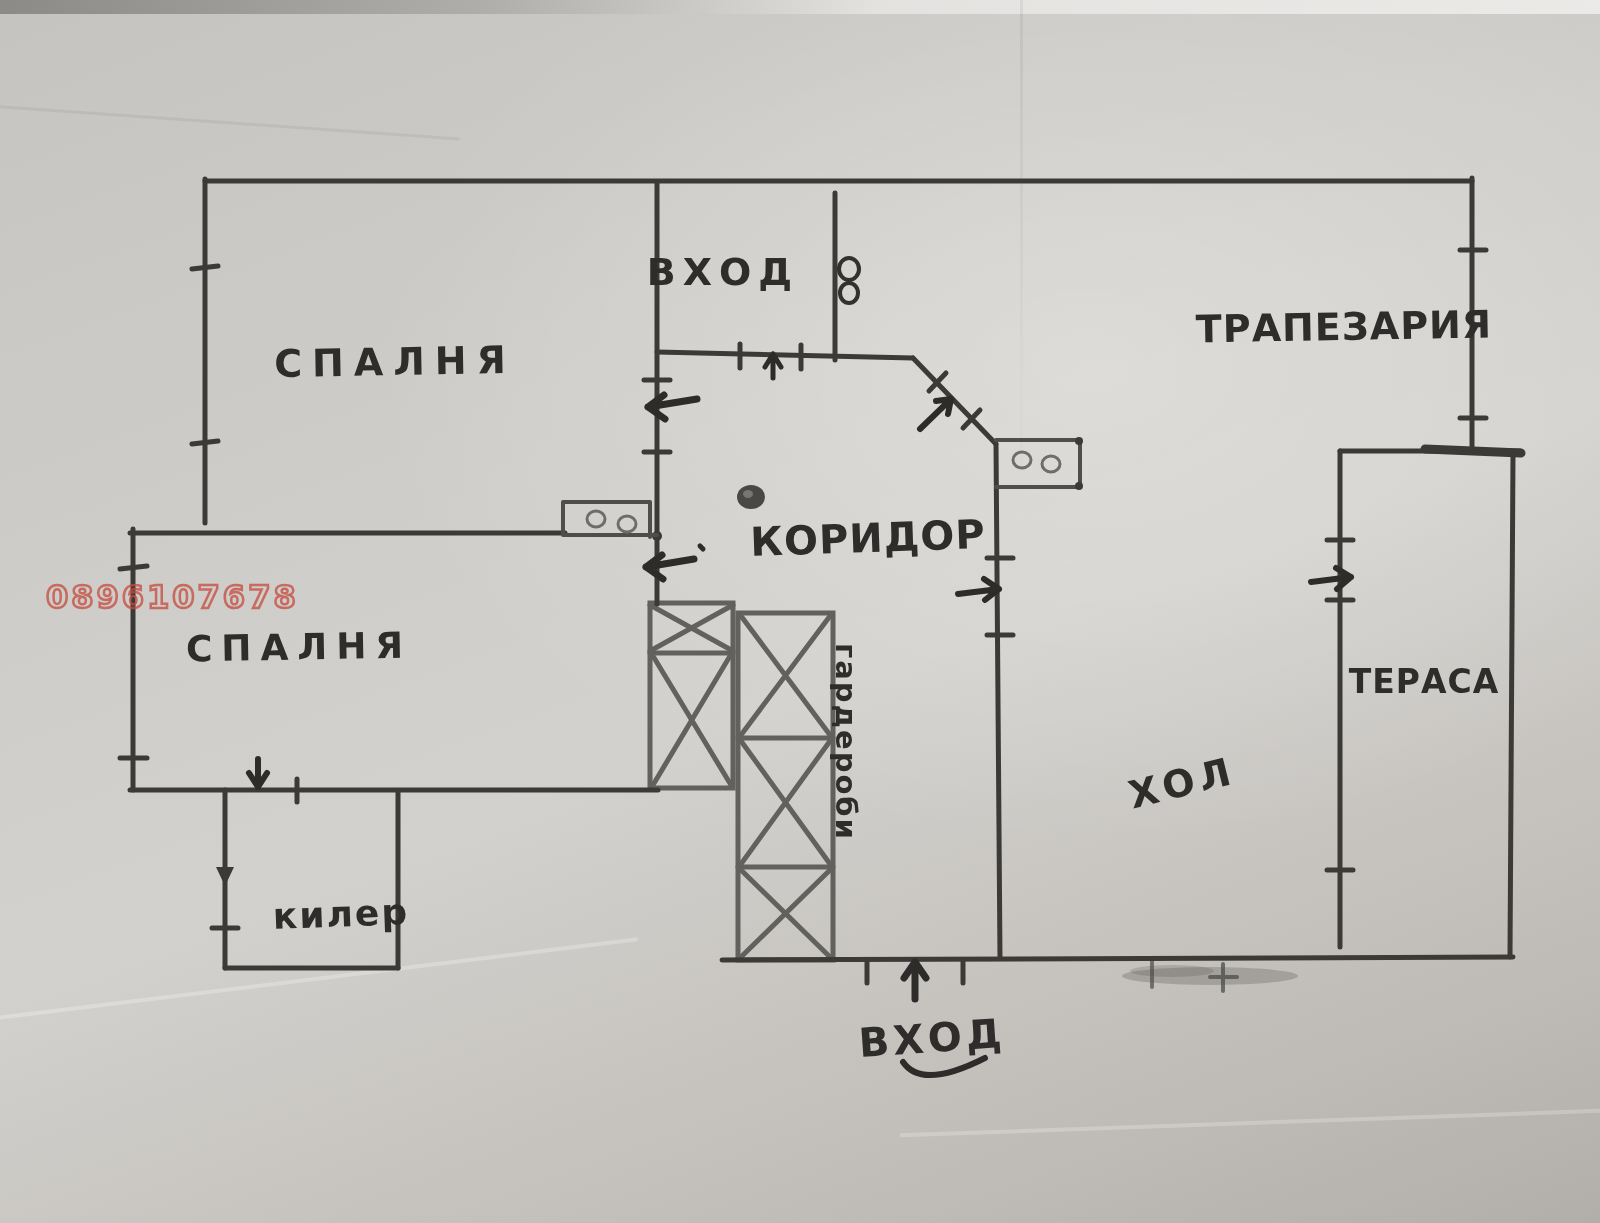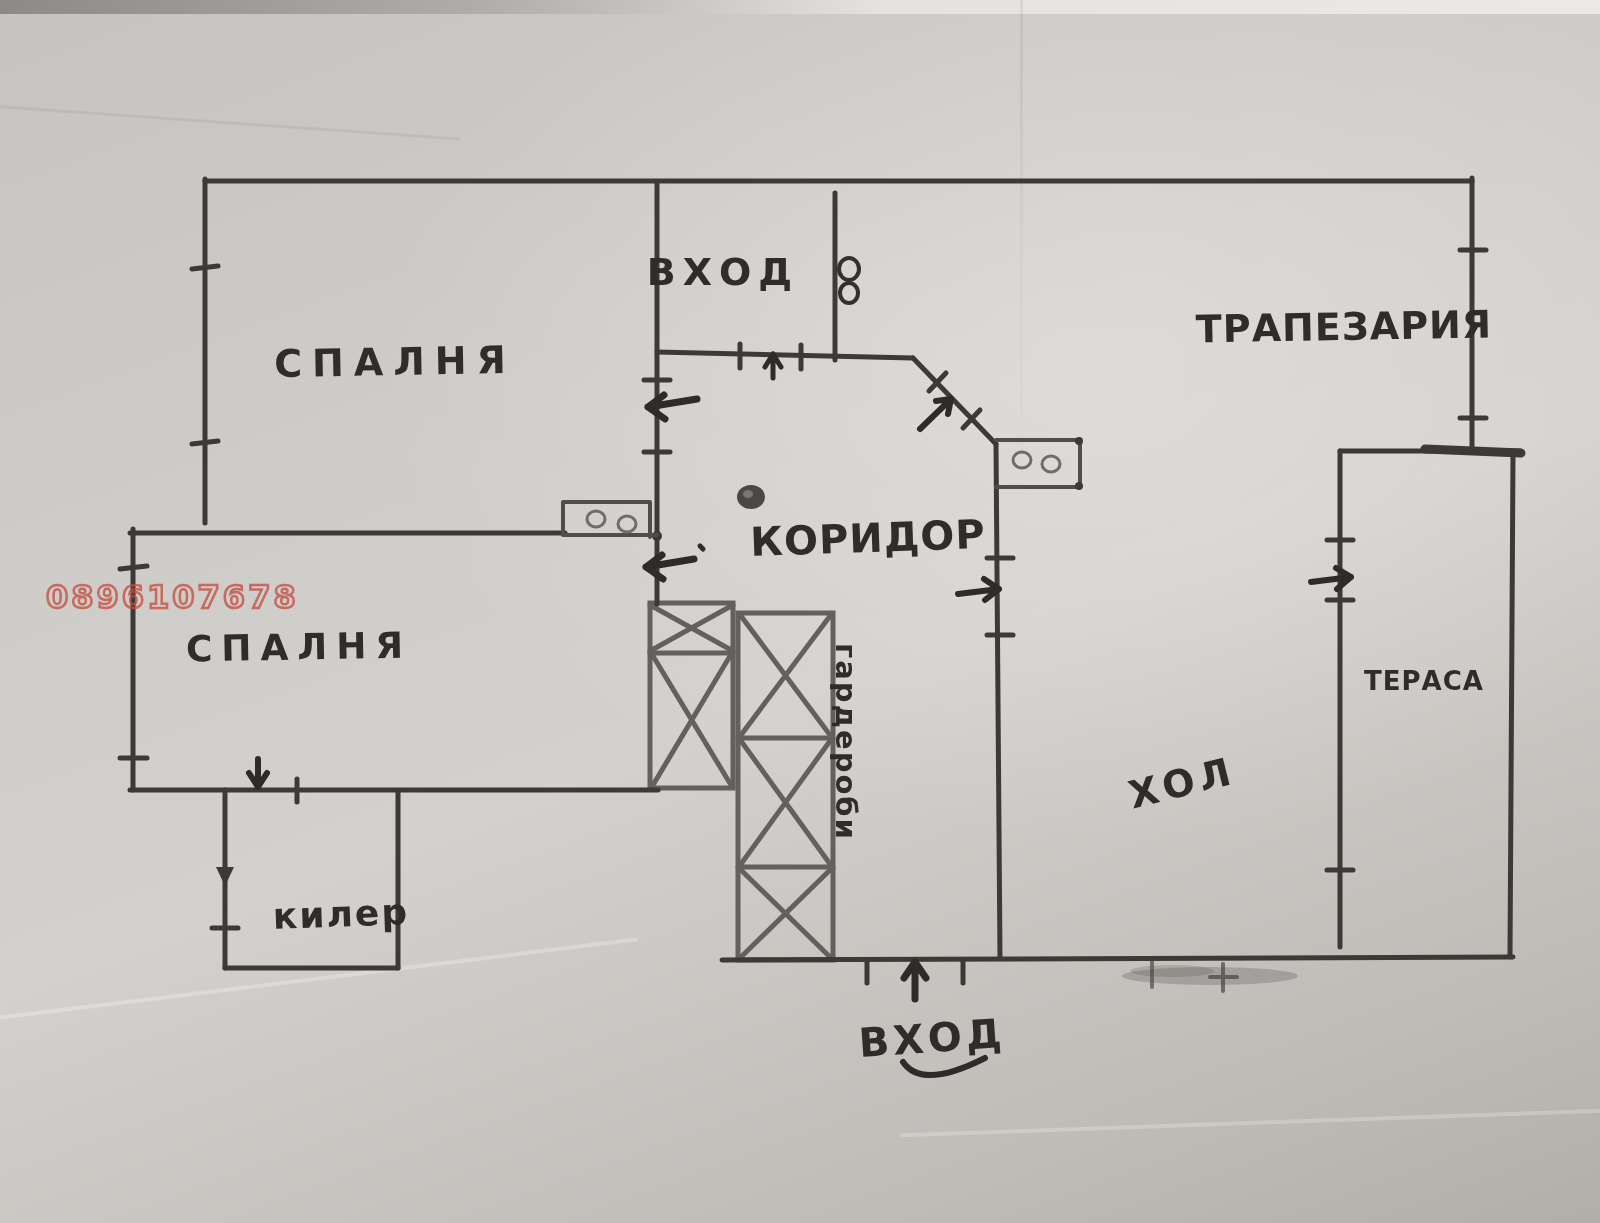--- a/index.html
+++ b/index.html
@@ -30,21 +30,21 @@
     white-space:nowrap;
     transform:translate(-50%,-50%);
   }
   .lbl.bedroom1{left:395px;top:362px;font-size:38px;letter-spacing:10px;transform:translate(-50%,-50%) rotate(-1deg);}
   .lbl.bathroom{left:723px;top:272px;font-size:38px;letter-spacing:7px;}
   .lbl.dining{left:1344px;top:327px;font-size:38px;letter-spacing:1px;transform:translate(-50%,-50%) rotate(-1deg);}
   .lbl.corridor{left:868px;top:538px;font-size:40px;letter-spacing:1px;transform:translate(-50%,-50%) rotate(-2deg);}
   .lbl.bedroom2{left:299px;top:647px;font-size:36px;letter-spacing:9px;transform:translate(-50%,-50%) rotate(-1deg);}
   .lbl.wardrobes{left:846px;top:742px;font-size:29px;letter-spacing:2px;transform:translate(-50%,-50%) rotate(90deg);}
   .lbl.hall{left:1182px;top:783px;font-size:38px;letter-spacing:5px;font-weight:bold;transform:translate(-50%,-50%) rotate(-14deg);}
-  .lbl.terrace{left:1424px;top:681px;font-size:26px;letter-spacing:1px;}
+  .lbl.terrace{left:1424px;top:681px;font-size:33px;letter-spacing:1px;}
   .lbl.pantry{left:341px;top:914px;font-size:36px;letter-spacing:2px;transform:translate(-50%,-50%) rotate(-2deg);}
   .lbl.entrance{left:932px;top:1038px;font-size:40px;letter-spacing:4px;transform:translate(-50%,-50%) rotate(-4deg);}
   .watermark{
     position:absolute;left:46px;top:578px;
     font-size:32px;font-weight:bold;letter-spacing:3px;
     color:transparent;
     -webkit-text-stroke:2.5px rgba(196,74,62,0.75);
     text-stroke:2.5px rgba(196,74,62,0.75);
   }
 </style>

